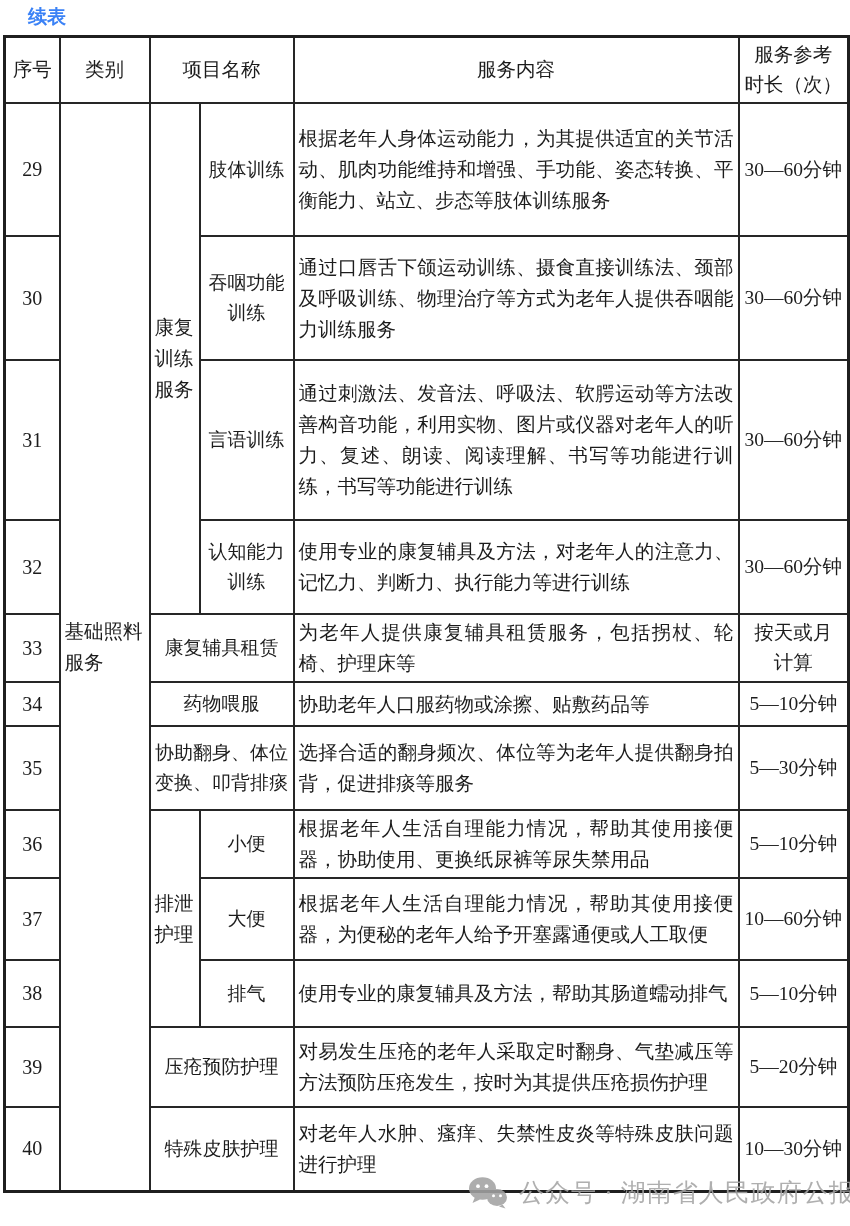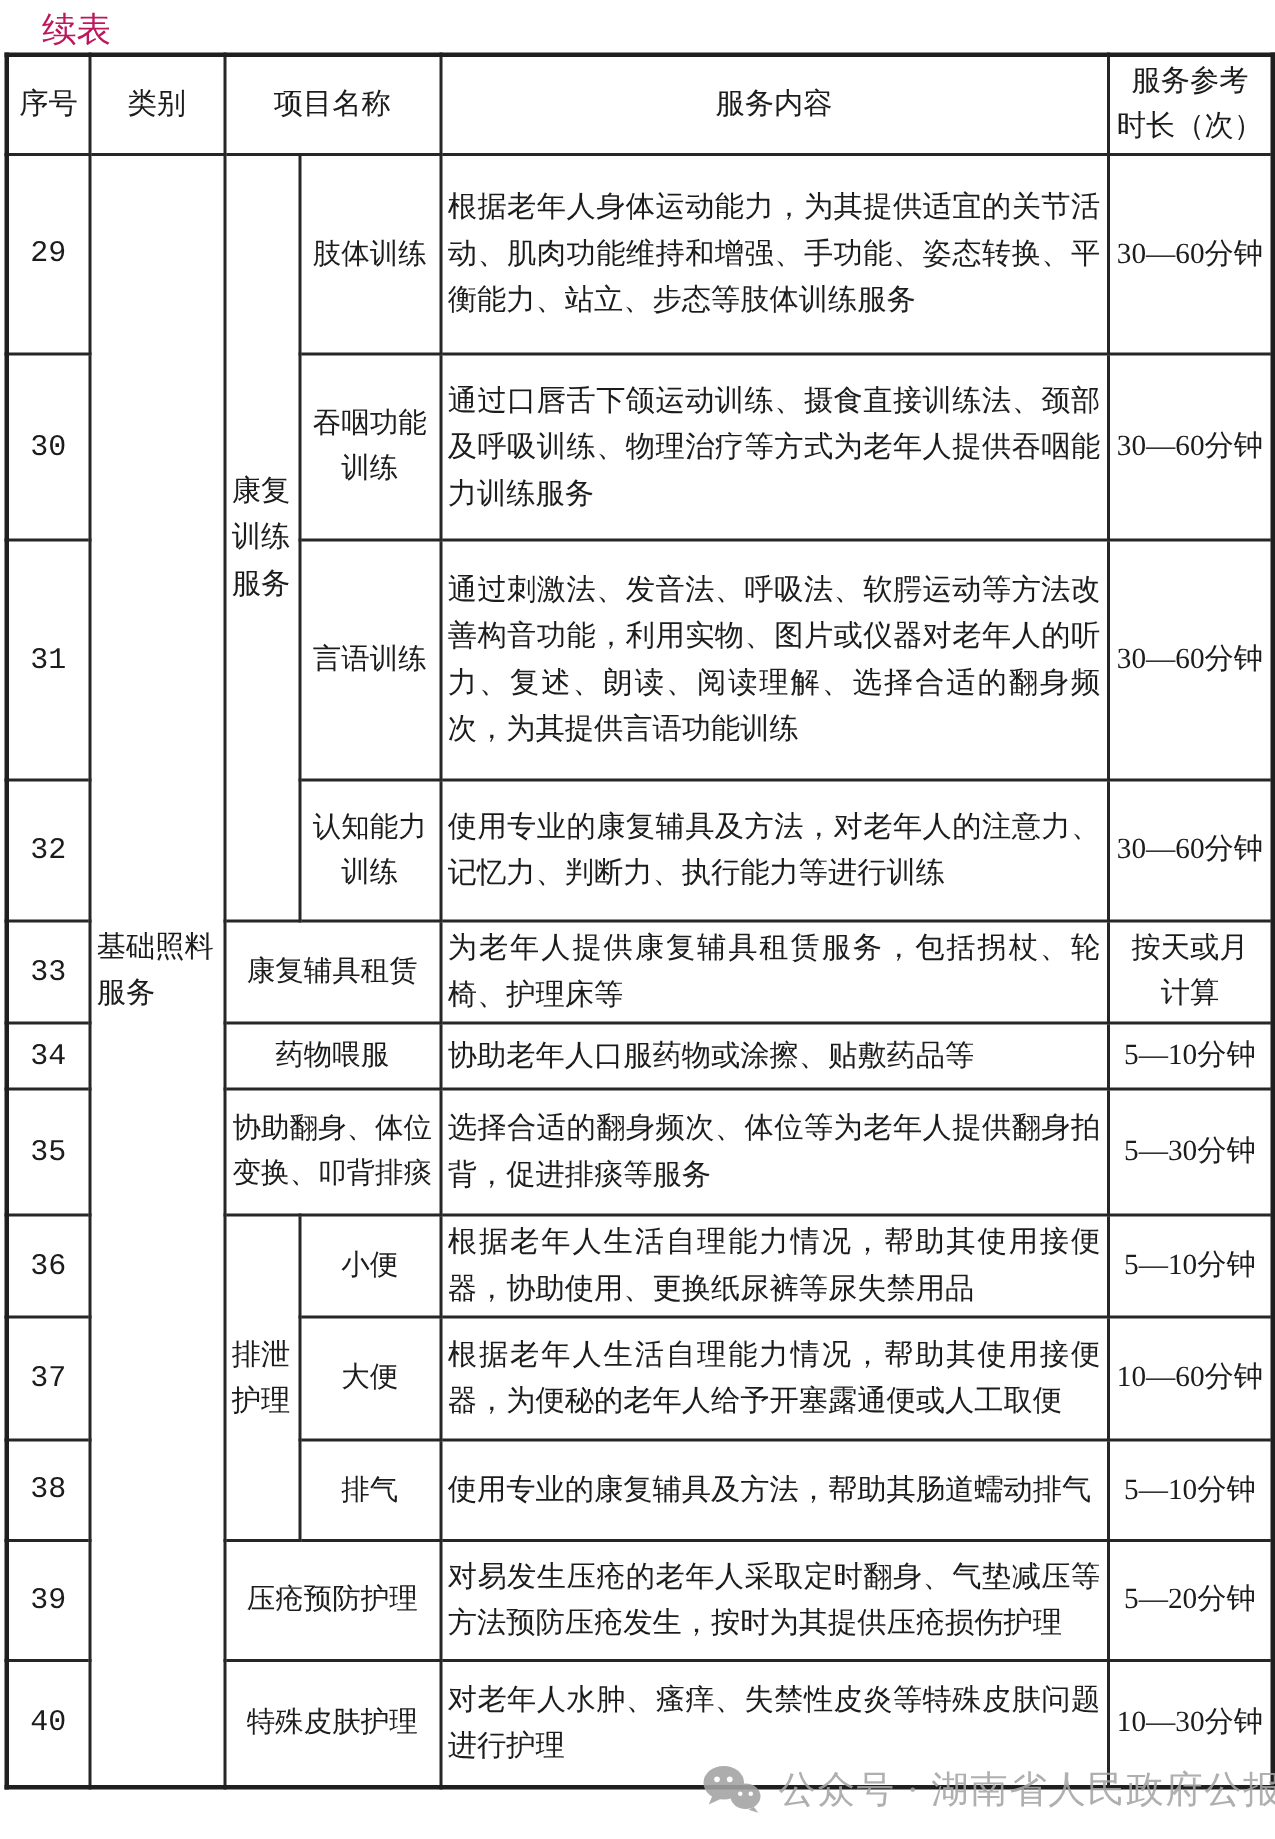--- a/index.html
+++ b/index.html
@@ -8,40 +8,40 @@
     width: 850px; height: 1226px;
     background: #ffffff;
     font-family: "Liberation Serif", "DejaVu Serif", serif;
     color: #1c1c1c;
     position: relative;
     overflow: hidden;
   }
   .page-title {
     position: absolute; left: 28px; top: 4px;
     font-family: "Liberation Sans", "DejaVu Sans", sans-serif;
-    font-weight: 400; font-size: 23px; color: #be185d;
+    font-weight: 700; font-size: 19px; color: #3b82f6;
   }
   table.svc {
     position: absolute; left: 3px; top: 35px;
     width: 844px;
     border-collapse: collapse;
     table-layout: fixed;
     border: 3px solid #1f1f1f;
   }
   table.svc th, table.svc td {
     border: 2px solid #262626;
     font-weight: normal;
     padding: 2px 4px;
     vertical-align: middle;
   }
   th.hdr {
     font-size: 19.5px; text-align: center; line-height: 30px;
     white-space: pre-line;
   }
-  td.no-cell { text-align: center; font-size: 20px; font-family: Liberation Mono, monospace; }
+  td.no-cell { text-align: center; font-size: 20px; }
   td.cat-cell, td.grp-cell {
     font-size: 19.5px; line-height: 31px;
     white-space: pre-line;
   }
   td.name-cell {
     text-align: center; font-size: 19px; line-height: 30px;
     white-space: pre-line; padding: 2px 2px;
   }
   td.content-cell {
     text-align: justify; font-size: 19.5px; line-height: 31px;
@@ -102,21 +102,21 @@
       <td class="no-cell">30</td>
       <td class="name-cell">吞咽功能
 训练</td>
       <td class="content-cell">通过口唇舌下颌运动训练、摄食直接训练法、颈部及呼吸训练、物理治疗等方式为老年人提供吞咽能力训练服务</td>
       <td class="dur-cell">30—60分钟</td>
     </tr>
 
     <tr style="height:160px">
       <td class="no-cell">31</td>
       <td class="name-cell">言语训练</td>
-      <td class="content-cell">通过刺激法、发音法、呼吸法、软腭运动等方法改善构音功能，利用实物、图片或仪器对老年人的听力、复述、朗读、阅读理解、选择合适的翻身频次，为其提供言语功能训练</td>
+      <td class="content-cell">通过刺激法、发音法、呼吸法、软腭运动等方法改善构音功能，利用实物、图片或仪器对老年人的听力、复述、朗读、阅读理解、书写等功能进行训练，书写等功能进行训练</td>
       <td class="dur-cell">30—60分钟</td>
     </tr>
 
     <tr style="height:94px">
       <td class="no-cell">32</td>
       <td class="name-cell">认知能力
 训练</td>
       <td class="content-cell">使用专业的康复辅具及方法，对老年人的注意力、记忆力、判断力、执行能力等进行训练</td>
       <td class="dur-cell">30—60分钟</td>
     </tr>

